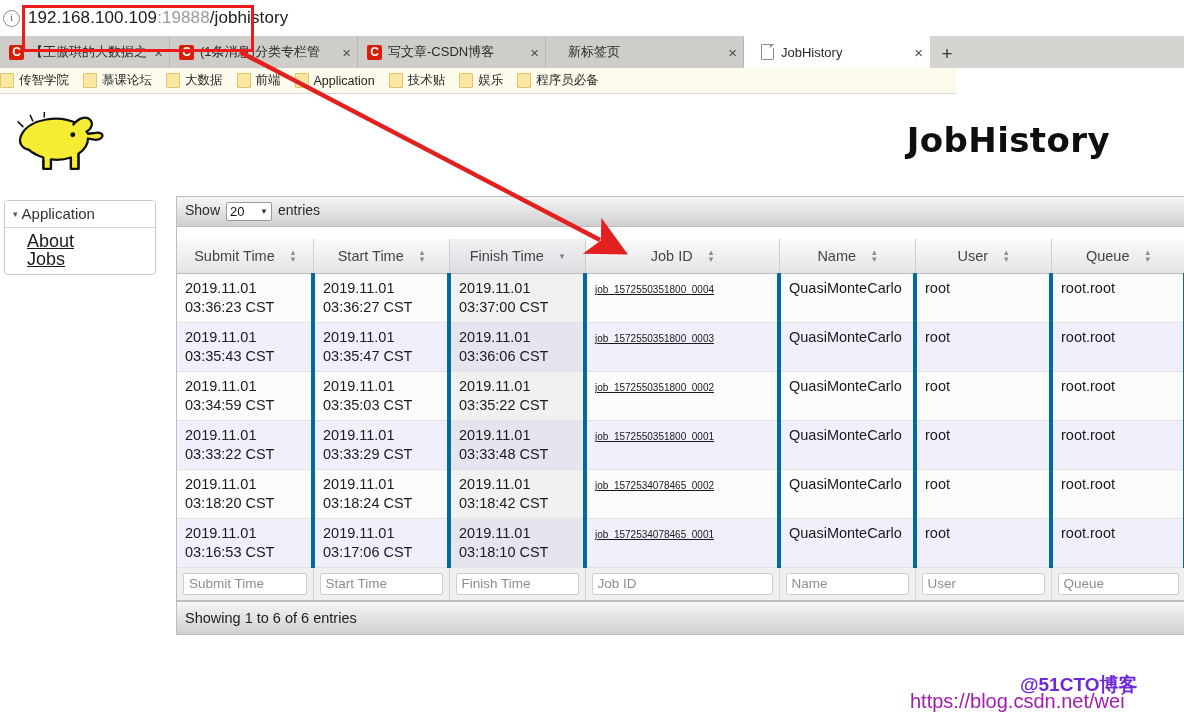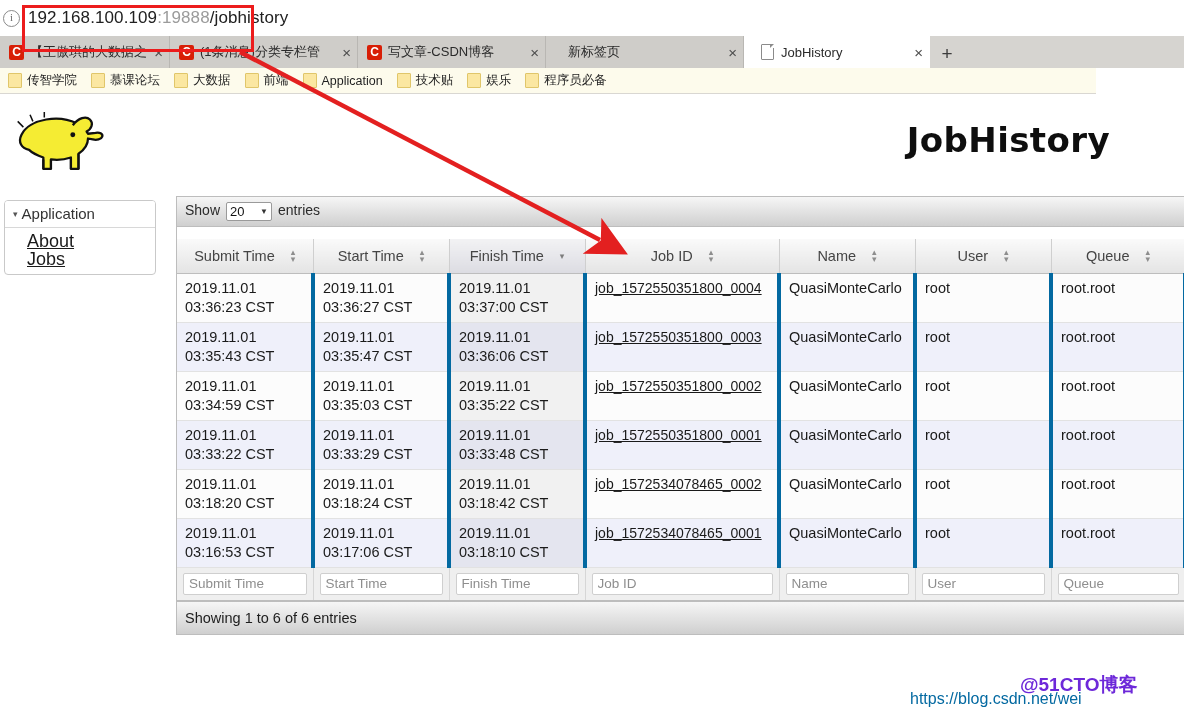--- a/index.html
+++ b/index.html
@@ -62,22 +62,22 @@
     font-family:"Liberation Sans",sans-serif;line-height:1;
   }
   #newtab-btn{
     width:34px;height:28px;display:flex;align-items:center;justify-content:center;
     color:#3c3c3c;font-size:19px;font-family:"Liberation Sans",sans-serif;
   }
   #tab-rest{flex:1;height:32px;background:#d6d4d0;}
 
   
   #bookmarkbar{
-    position:absolute;left:0;top:68px;width:1096px;height:26px;
-    background:#fdfbec;display:flex;align-items:center;padding-left:8px;
+    position:absolute;left:0;top:68px;width:956px;height:26px;
+    background:#fdfbec;display:flex;align-items:center;padding-left:0;
     box-sizing:border-box;border-bottom:1px solid #d9d7d2;
   }
   .bm{display:flex;align-items:center;margin-right:14px;white-space:nowrap;}
   .bm-ico{
     width:12px;height:13px;background:#fbe7a1;border:1px solid #e0c66a;
     border-radius:1px;margin-right:5px;flex:none;
   }
   .bm-label{font-size:12.5px;color:#1f1f1f;}
 
   
@@ -158,21 +158,21 @@
 
   table.jobs td{
     border-right:4px solid #0369a1;border-bottom:1px solid #e2e2e2;
     font-size:14.5px;color:#1a1a1a;padding:5px 8px;vertical-align:top;
     line-height:19px;
   }
   tr.odd td{background:#fcfcfc;}
   tr.even td{background:#eff0fa;}
   tr.odd td.sortedcol{background:#f1f1f1;}
   tr.even td.sortedcol{background:#e4e5ef;}
-  td.jobid a{color:#1a1a1a;text-decoration:underline;font-size:14px;}
+  td.jobid a{color:#1a1a1a;text-decoration:underline;font-size:10px;}
 
   tr.filters td{
     background:#efefef;border-right:1px solid #d6d6d6;border-bottom:1px solid #bdbdbd;
     padding:5px 6px;
   }
   .filter-input{
     width:100%;box-sizing:border-box;height:22px;line-height:22px;
     background:#fff;border:1px solid #cfcfcf;border-radius:2px;
     font-size:13.5px;color:#8e8e8e;padding:0 5px;
     font-family:"Liberation Sans",sans-serif;
@@ -181,21 +181,21 @@
 
   .dt-info{
     background:linear-gradient(to bottom,#f6f6f6,#cfcfcf);
     border-top:1px solid #bdbdbd;
     padding:8px 8px;font-size:14.5px;color:#1d1d1d;
   }
 
   
   .wm{
     position:absolute;white-space:nowrap;pointer-events:none;
-    font-size:16px;color:#0369a1;
+    font-size:20px;color:#a21caf;
   }
   #wm-csdn{left:910px;top:690px;}
   #wm-51cto{left:1020px;top:672px;font-size:19px;color:#6d28d9;font-weight:bold;}
 
   
   #anno-box{
     position:absolute;left:22px;top:5px;width:232px;height:47px;
     border:3px solid #ec1c1c;box-sizing:border-box;pointer-events:none;
   }
   #anno-arrow{position:absolute;left:0;top:0;width:1184px;height:719px;pointer-events:none;}

